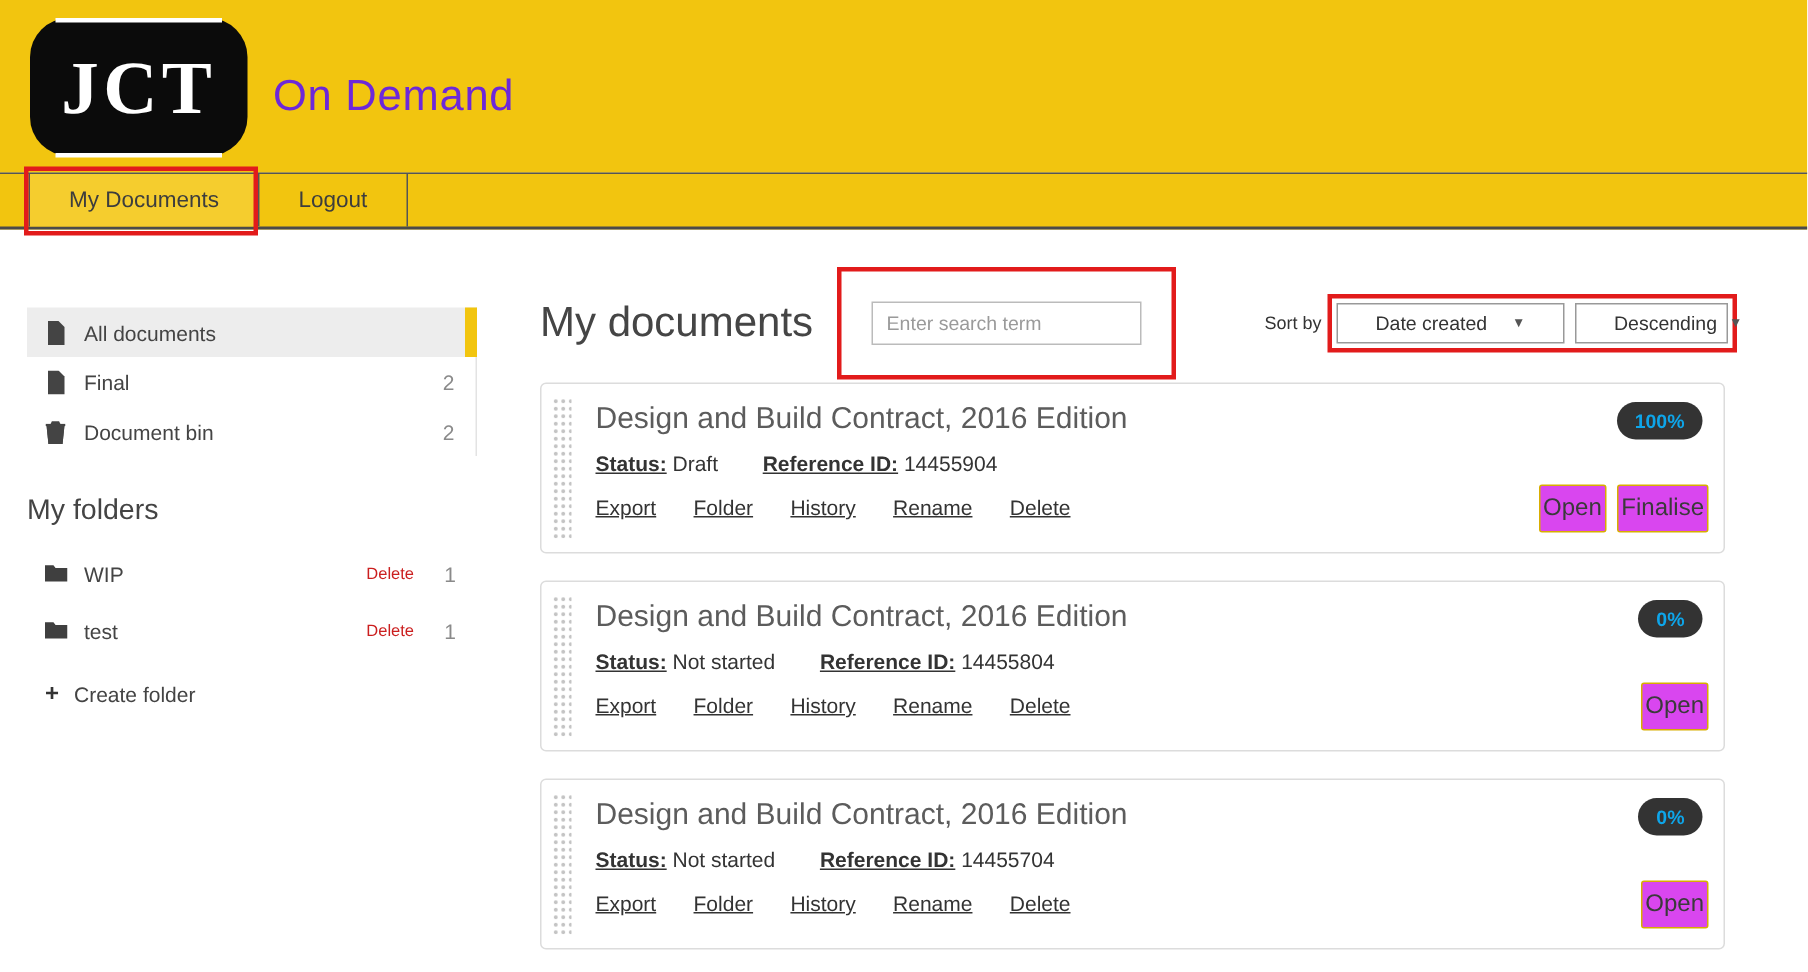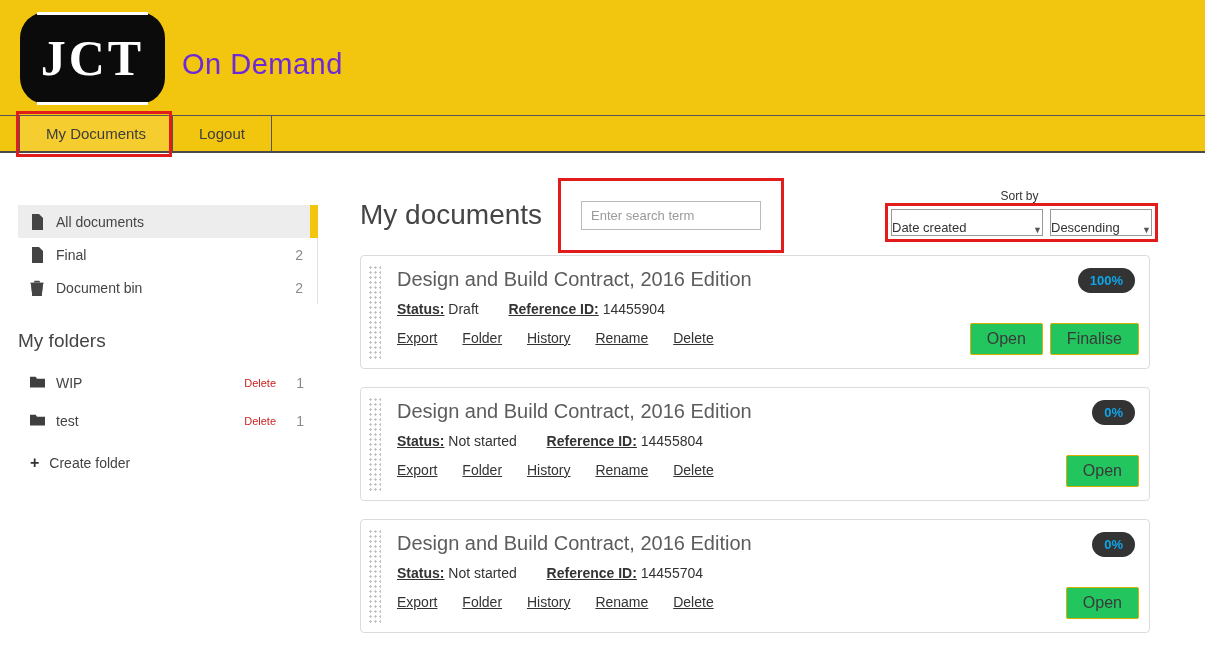--- a/index.html
+++ b/index.html
@@ -63,26 +63,26 @@
   
   .main { position:absolute; left:360px; top:192px; width:798px; }
   .main-header { display:flex; align-items:center; height:46px; }
   .main-title { font-size:28px; color:#454545; font-weight:400; }
   .search-anno { margin-left:16px; padding:20px; border:3px solid #e21b1b; }
   .search-input {
     width:180px; height:29px; border:1px solid #bbb; padding:0 9px;
     font-size:13px; color:#333; font-family:"Liberation Sans", sans-serif; outline:none;
   }
   .search-input::placeholder { color:#9a9a9a; }
-  .sort-group { margin-left:auto; display:flex; align-items:center;flex-direction:column; }
+  .sort-group { margin-left:auto; display:flex; align-items:center; }
   .sort-label { font-size:12px; color:#333; margin-right:4px; white-space:nowrap; }
   .sort-anno { display:flex; gap:7px; padding:3px; border:3px solid #e21b1b; }
   .select-box {
-    display:flex; align-items:flex-end; background:#fff; border:1px solid #999;
-    height:27px; padding:0 0; font-size:13px; color:#333; cursor:pointer;
+    display:flex; align-items:center; background:#fff; border:1px solid #999;
+    height:27px; padding:0 25px; font-size:13px; color:#333; cursor:pointer;
   }
   .select-field { width:152px; }
   .select-dir { width:102px; }
   .select-caret { margin-left:auto; font-size:9px; color:#555; padding-left:8px; }
 
   
   .cards { margin-top:17px; width:790px; }
   .card {
     position:relative; height:114px; border:1px solid #dcdcdc; border-radius:4px;
     margin-bottom:18px; background:#fff; padding:12px 0 0 36px;
@@ -99,23 +99,23 @@
   .card-actions { margin-top:13px; font-size:14px; }
   .card-actions a, .action-link {
     color:#333; text-decoration:underline; margin-right:21px; cursor:pointer; font-size:14px;
   }
   .badge {
     position:absolute; top:12px; right:14px; background:#333; color:#0ea5e9;
     font-size:13px; font-weight:bold; border-radius:14px; padding:6px 12px; line-height:1;
   }
   .card-buttons { position:absolute; bottom:13px; right:10px; display:flex; gap:7px; }
   .btn {
-    background:#22c55e; border:1px solid #d8ae00; color:#3a3a3a;
+    background:#d946ef; border:1px solid #d8ae00; color:#3a3a3a;
     font-size:16px; font-family:"Liberation Sans", sans-serif;
-    padding:6px 16px; cursor:pointer; border-radius:2px;
+    padding:6px 2px; cursor:pointer; border-radius:2px;
   }
 </style>
 </head>
 <body>
 
 <div class="page">
 
   <div class="header">
     <div class="logo">
       <span class="logo-text">JCT</span>

